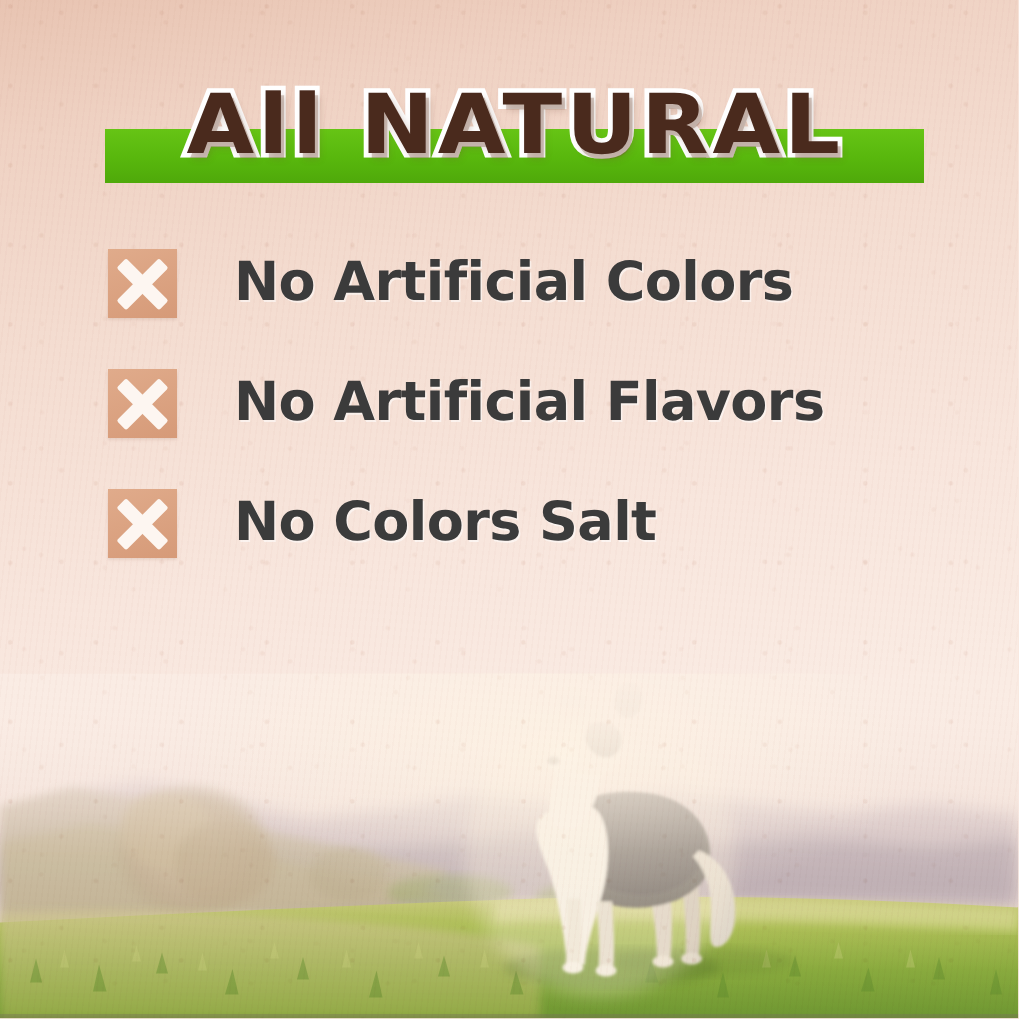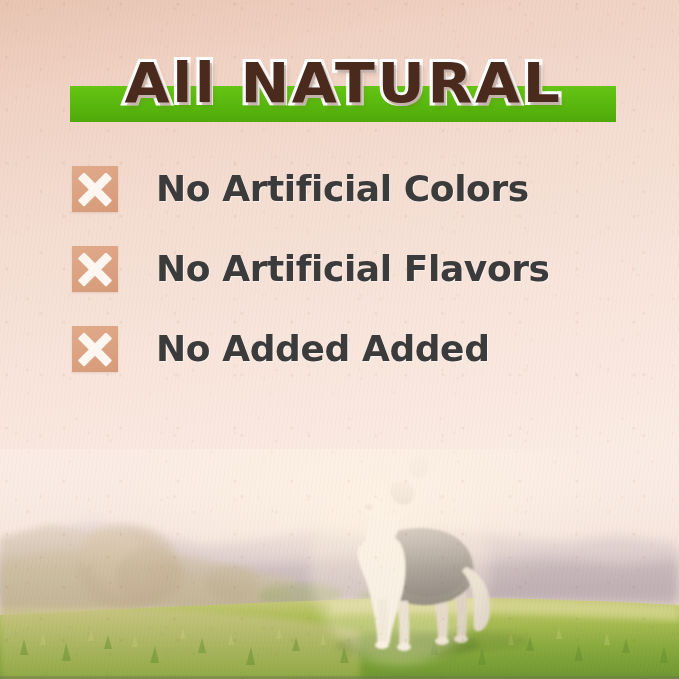--- a/index.html
+++ b/index.html
@@ -311,19 +311,19 @@
     </div>
 
     <div class="claim-row">
       <span class="x-box"></span>
       <span class="claim-label">No Artificial Flavors</span>
     </div>
 
 
     <div class="claim-row">
       <span class="x-box"></span>
-      <span class="claim-label">No Added Added</span>
+      <span class="claim-label">No Colors Salt</span>
     </div>
 
   </div>
 
   <div id="bottom-line"></div>
 </div>
 
 </body></html>

